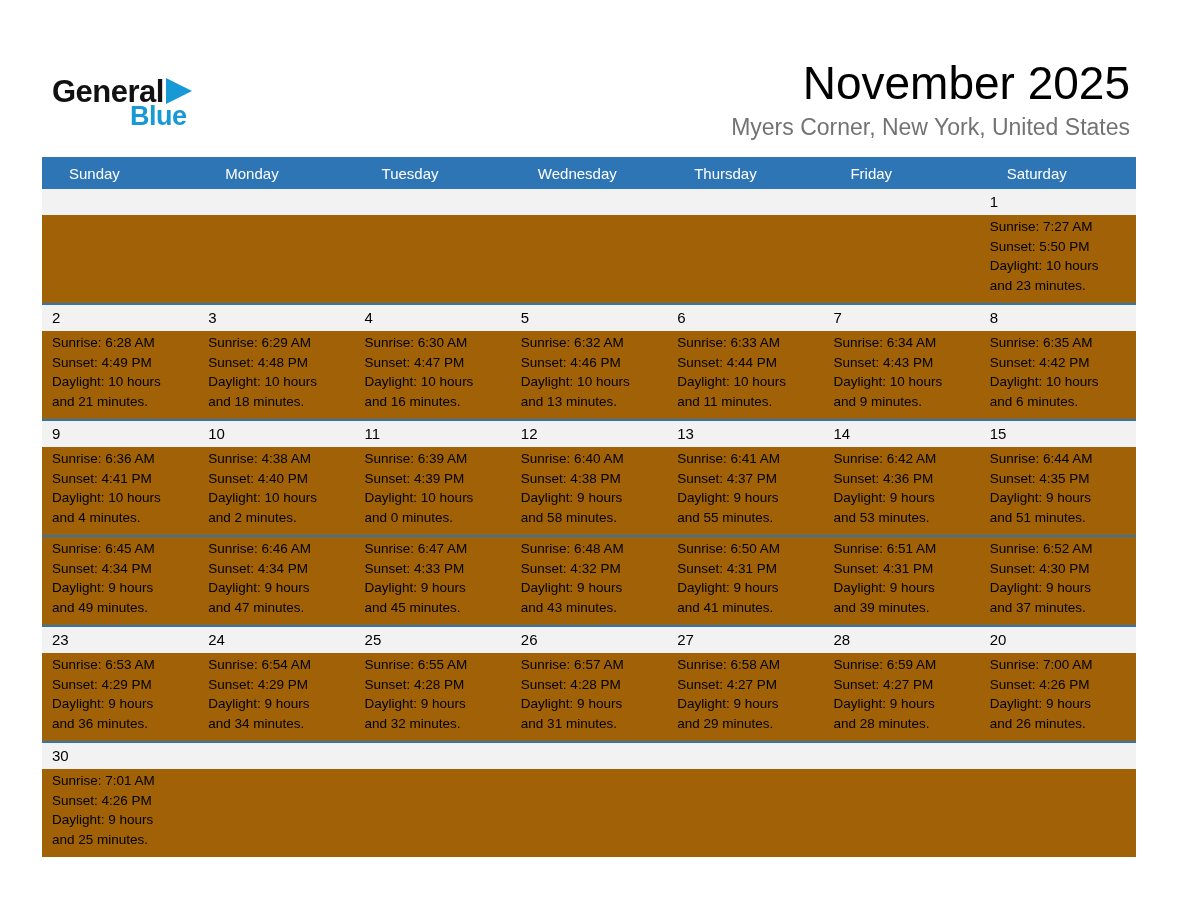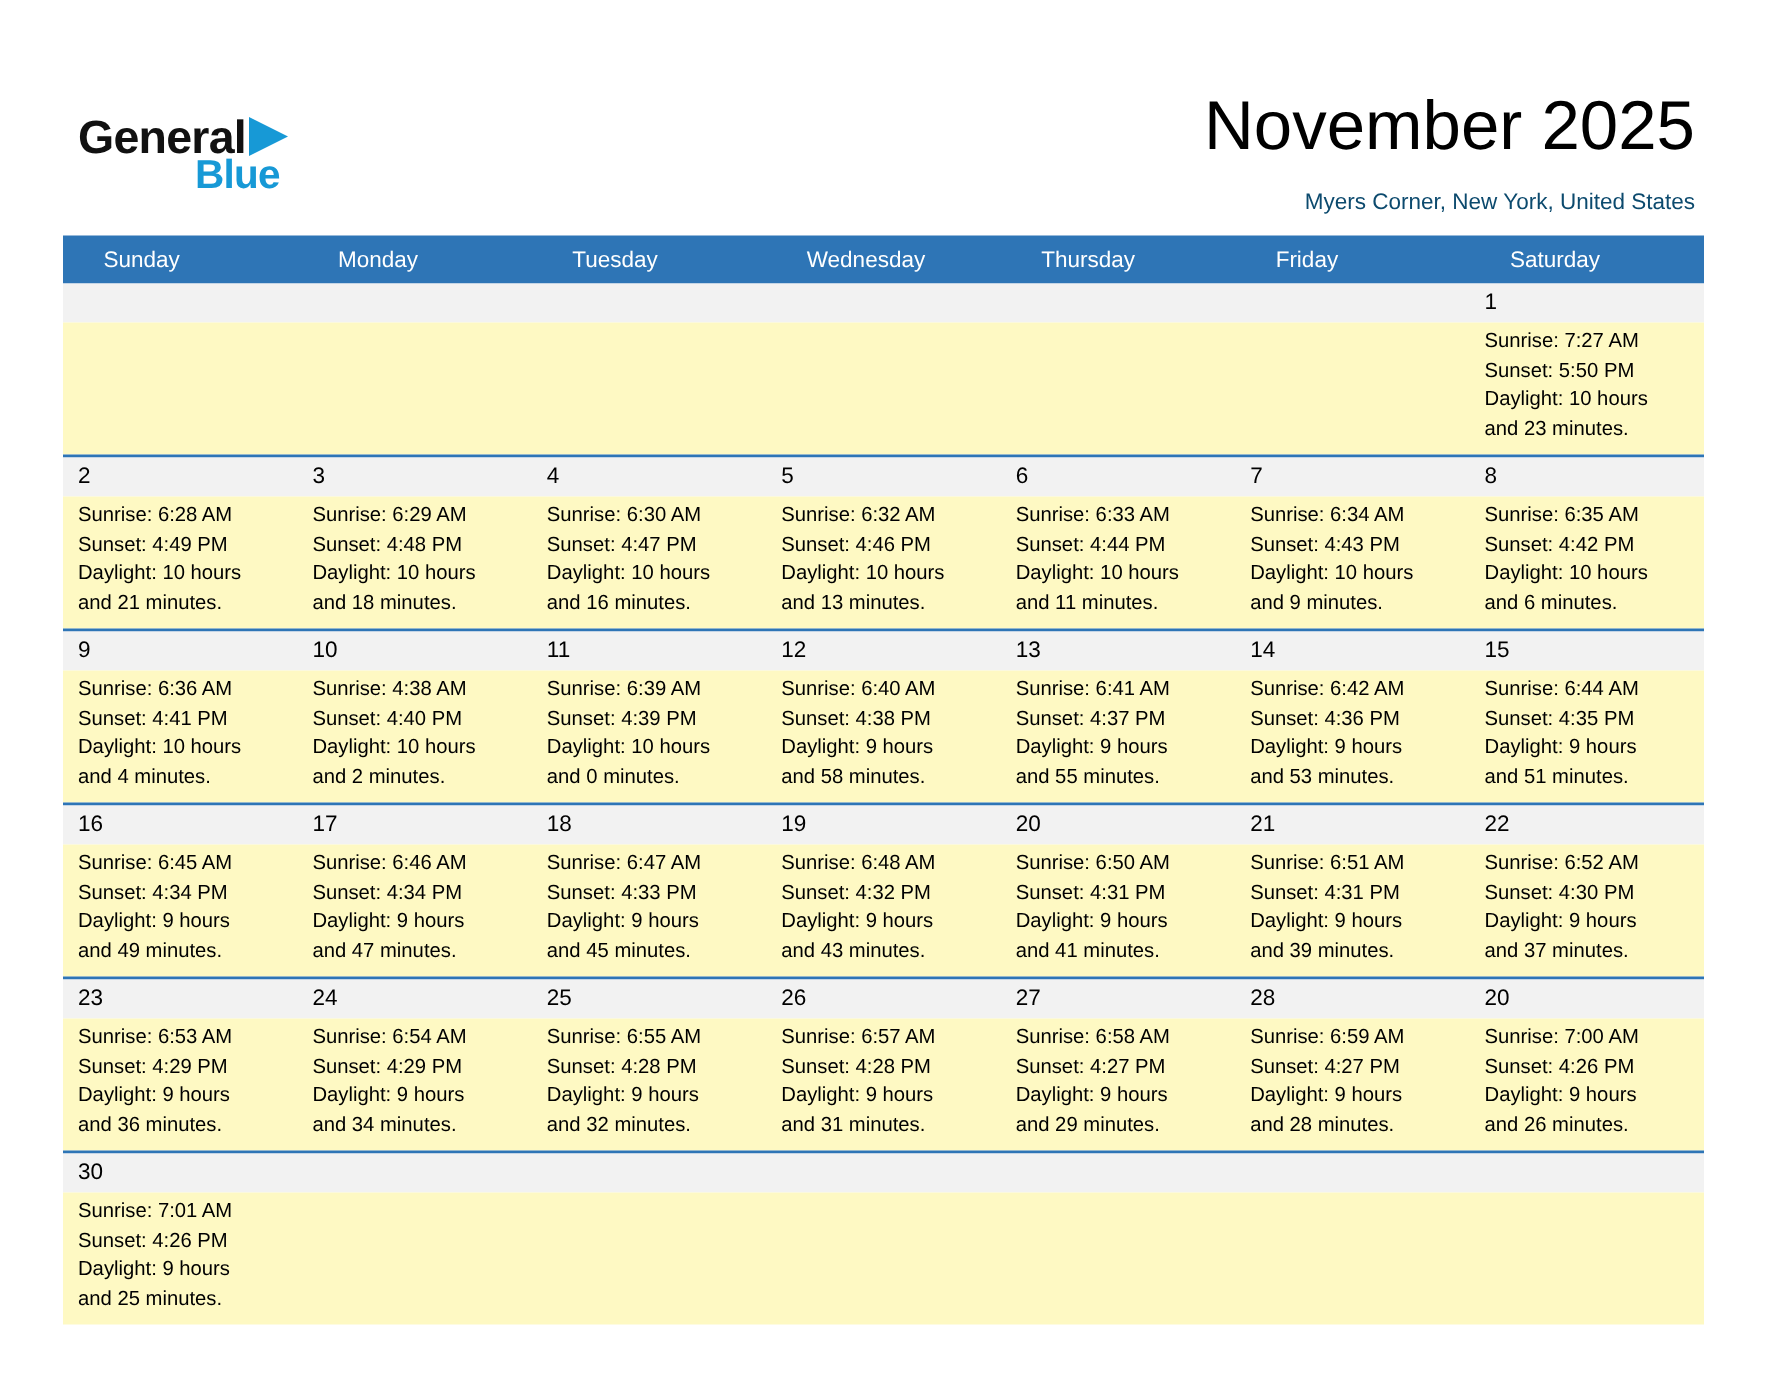--- a/index.html
+++ b/index.html
@@ -21,40 +21,40 @@
     display: inline-block; width: 0; height: 0; margin-left: 2px; margin-top: 2px;
     border-left: 26px solid var(--logo-blue, #1799D6);
     border-top: 13px solid transparent;
     border-bottom: 13px solid transparent;
   }
   .logo-line2 { margin-left: 78px; margin-top: -4px; }
   .logo-blue { font-size: 27px; font-weight: bold; color: var(--logo-blue, #1799D6); letter-spacing: -0.5px; }
 
   .titles { position: absolute; right: 58px; top: 56px; text-align: right; }
   .month-title { font-size: 46px; font-weight: 400; color: #000; }
-  .location { font-size: 15px; font-weight: 400; color: #0c4a6e; margin-top: 16px; }
+  .location { font-size: 23px; font-weight: 400; color: #737373; margin-top: 4px; }
 
   
   .calendar { position: absolute; left: 42px; top: 157px; width: 1094px; }
   .cal-header {
     display: grid; grid-template-columns: repeat(7, 1fr);
     background: var(--header-bg, #2E75B6);
     color: #fff; height: 32px; align-items: center;
     font-size: 15px; font-weight: 400;
   }
   .cal-header span { padding-left: 27px; }
 
   .week { border-top: 2px solid var(--divider, #2E75B6); }
   .week:first-child { border-top: none; }
   .nums {
     display: grid; grid-template-columns: repeat(7, 1fr);
     background: var(--strip-bg, #F2F2F2);
   }
   .num-cell { padding: 4px 4px 3px 10px; font-size: 15px; min-height: 26px; }
-  .details { display: grid; grid-template-columns: repeat(7, 1fr); background: #fef9c3; }
+  .details { display: grid; grid-template-columns: repeat(7, 1fr); background: #a16207; }
   .det-cell { padding: 2px 4px 8px 10px; font-size: 13.5px; min-height: 82px; }
   .det-cell .line { line-height: 19.5px; white-space: nowrap; }
 </style>
 </head>
 <body>
 
 <div class="page">
 
   <div class="logo">
     <div class="logo-line1">
@@ -211,29 +211,20 @@
             </div>
             <div class="det-cell">
               <div class="line">Sunrise: 6:44 AM</div>
               <div class="line">Sunset: 4:35 PM</div>
               <div class="line">Daylight: 9 hours</div>
               <div class="line">and 51 minutes.</div>
             </div>
           </div>
         </div>
         <div class="week">
-          <div class="nums">
-            <div class="num-cell">16</div>
-            <div class="num-cell">17</div>
-            <div class="num-cell">18</div>
-            <div class="num-cell">19</div>
-            <div class="num-cell">20</div>
-            <div class="num-cell">21</div>
-            <div class="num-cell">22</div>
-          </div>
           <div class="details">
             <div class="det-cell">
               <div class="line">Sunrise: 6:45 AM</div>
               <div class="line">Sunset: 4:34 PM</div>
               <div class="line">Daylight: 9 hours</div>
               <div class="line">and 49 minutes.</div>
             </div>
             <div class="det-cell">
               <div class="line">Sunrise: 6:46 AM</div>
               <div class="line">Sunset: 4:34 PM</div>

